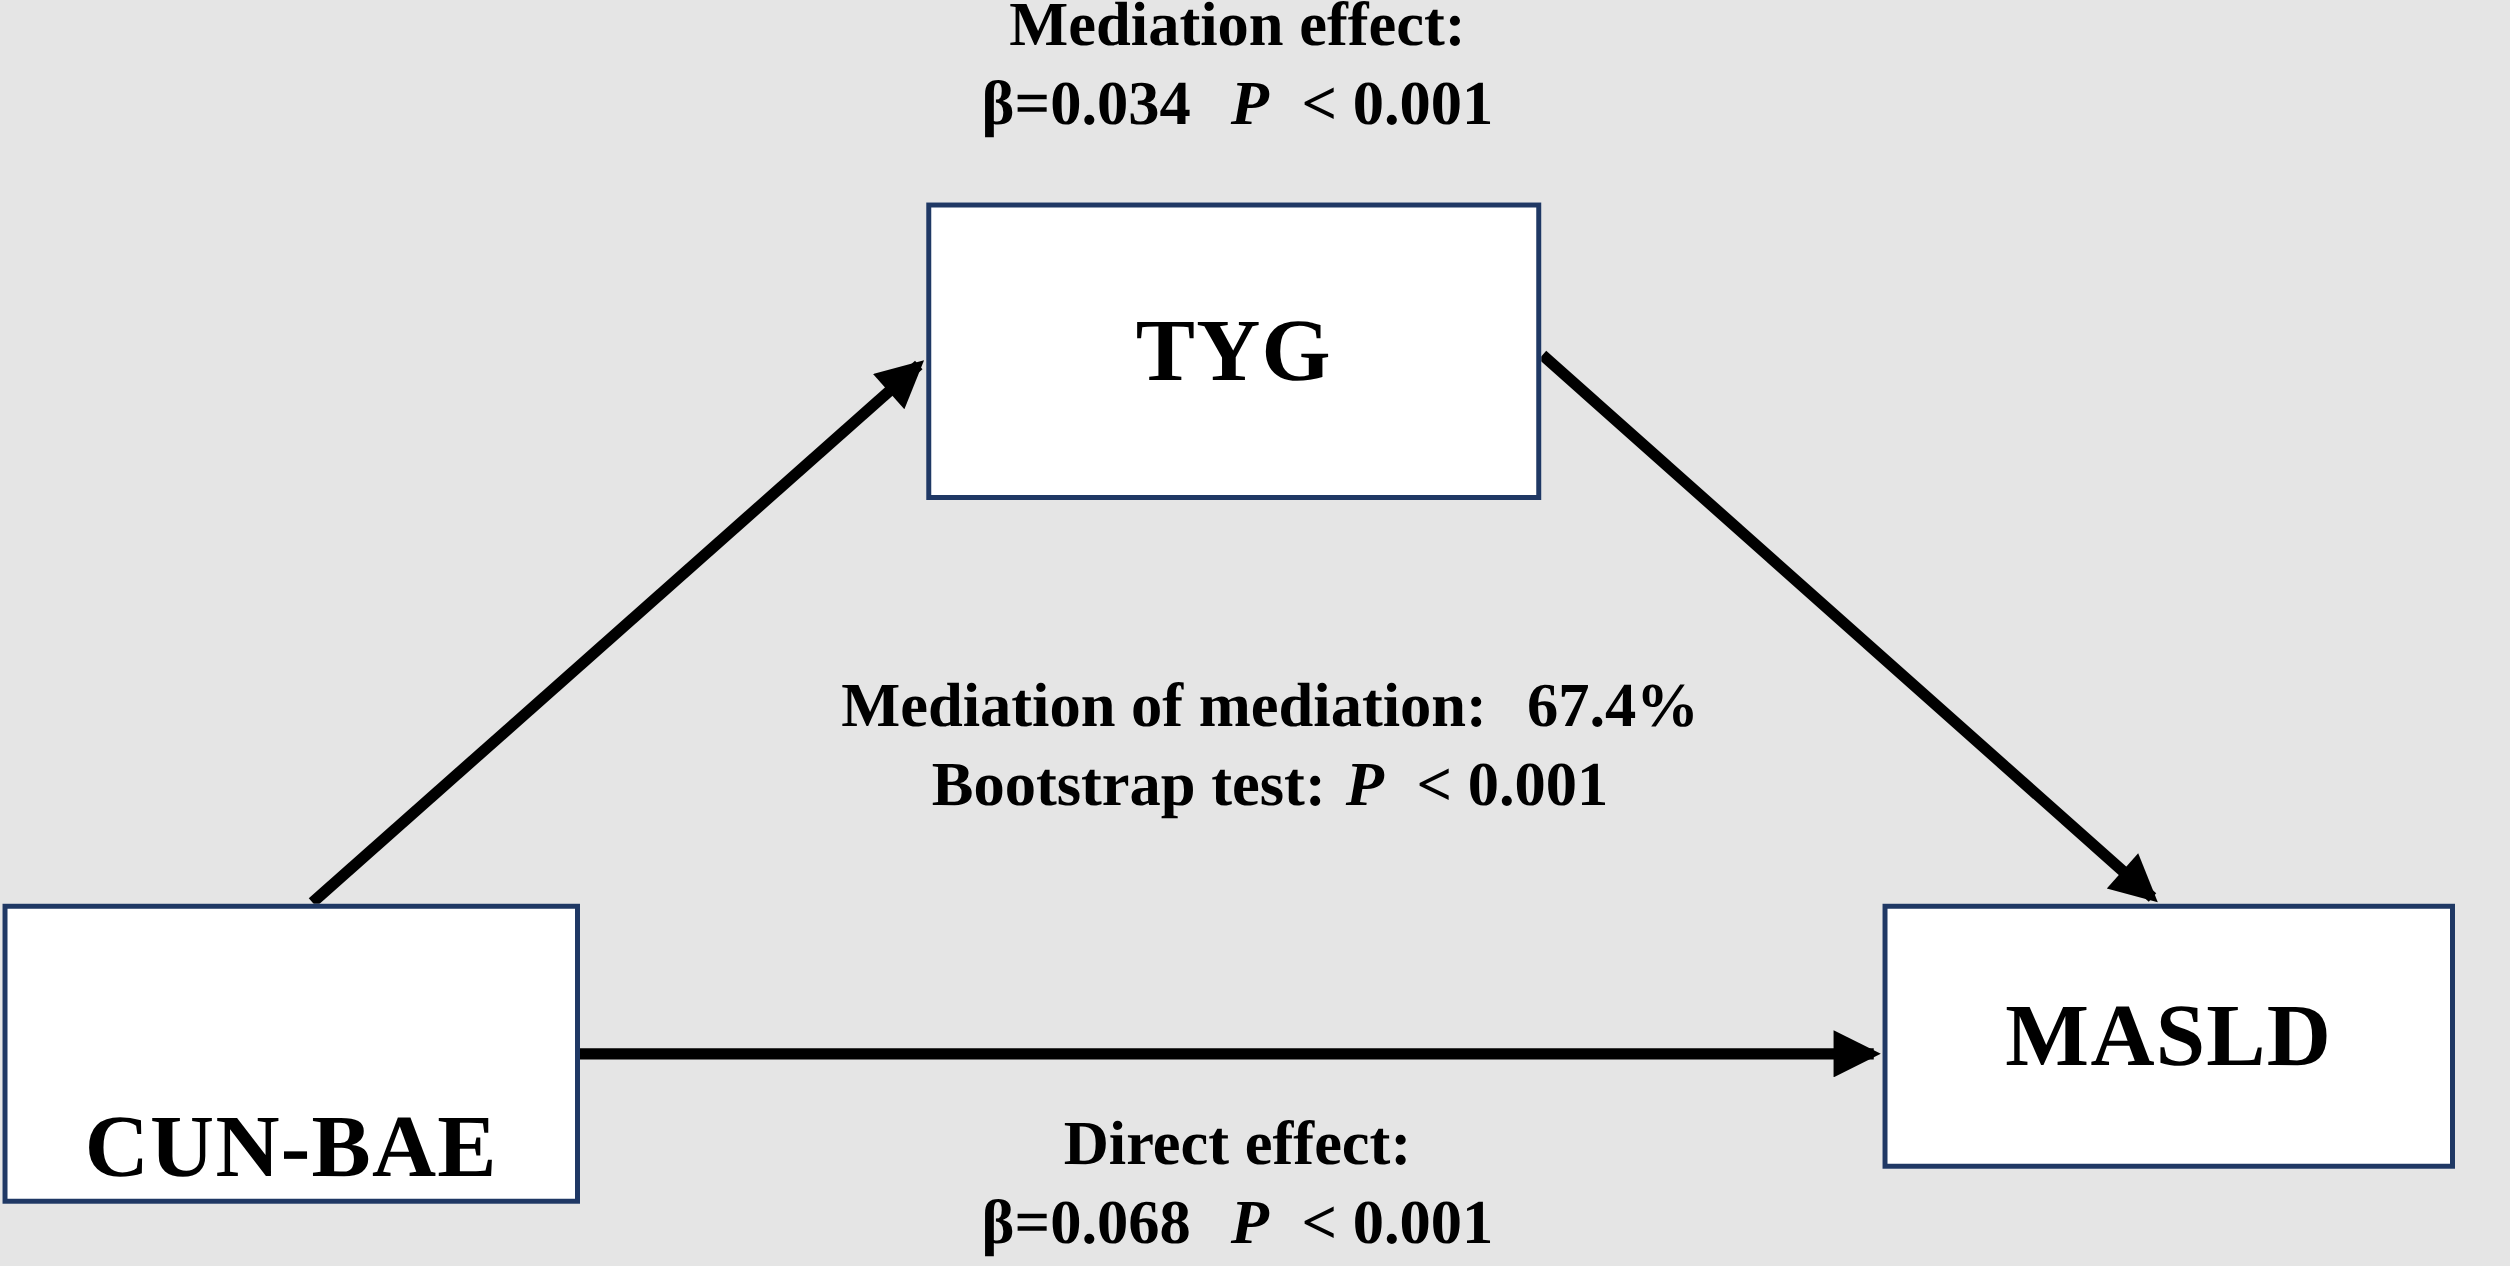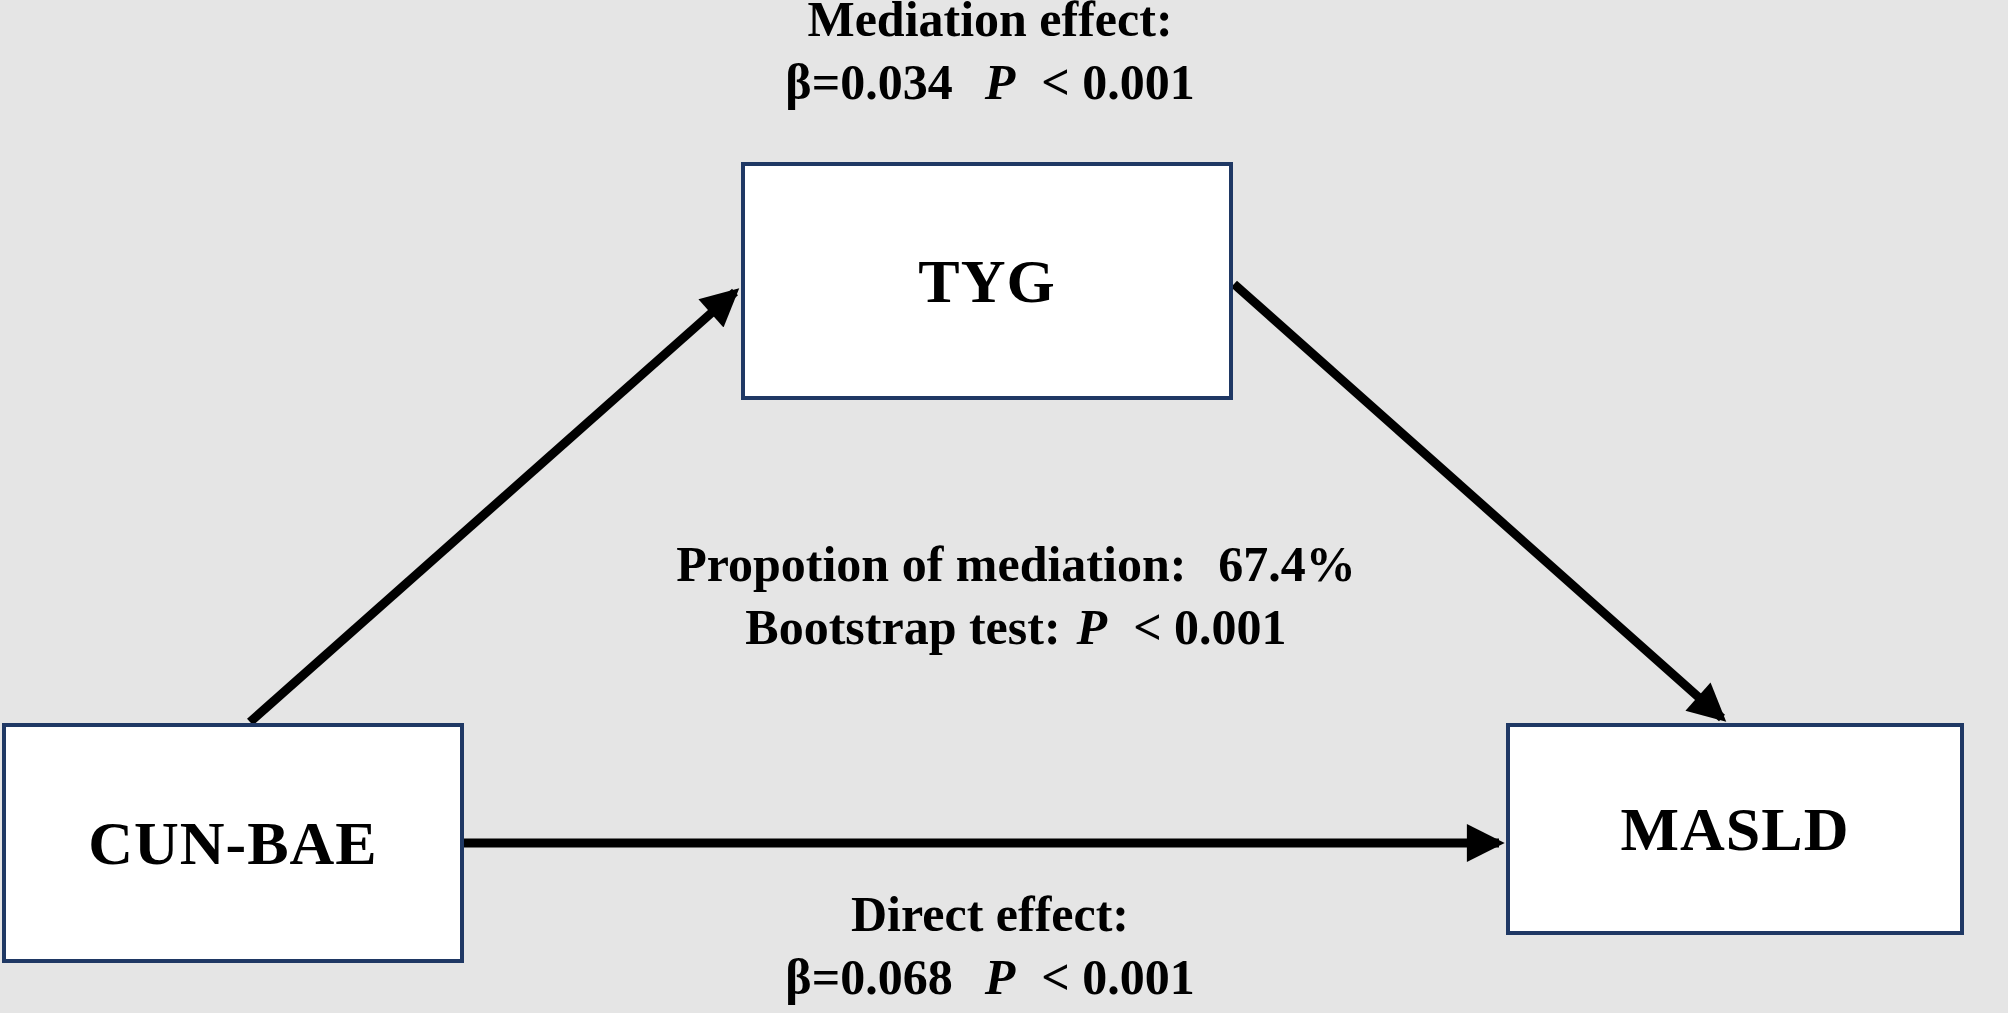--- a/index.html
+++ b/index.html
@@ -19,25 +19,25 @@
   }
   .node {
     position: absolute;
     box-sizing: border-box;
     border: 4px solid #1f3864;
     background: #ffffff;
     display: flex;
     align-items: center;
     justify-content: center;
     font-weight: bold;
-    font-size: 62px;
+    font-size: 71px;
     letter-spacing: 1px;
   }
   .node-mediator { left: 741px; top: 162px;  width: 492px; height: 238px; }
-  .node-exposure { left: 2px;   top: 723px;  width: 462px; height: 240px; }
+  .node-exposure { left: 2px;   top: 723px;  width: 462px; height: 240px; align-items: flex-end; }
   .node-outcome  { left: 1506px;top: 723px;  width: 458px; height: 212px; }
 
   .annotation {
     position: absolute;
     width: 730px;
     text-align: center;
     font-weight: bold;
     font-size: 50px;
     line-height: 63px;
     white-space: nowrap;
@@ -71,21 +71,21 @@
     <div>
       <span>Mediation effect:</span>
     </div>
     <div>
       <span>β=0.034</span><span class="p-italic gap-lg">P</span><span class="gap-sm">&lt; 0.001</span>
     </div>
   </div>
 
   <div class="annotation annot-mid">
     <div>
-      <span>Propotion of mediation:</span><span class="gap-lg">67.4%</span>
+      <span>Mediation of mediation:</span><span class="gap-lg">67.4%</span>
     </div>
     <div>
       <span>Bootstrap test:</span><span class="p-italic gap-md">P</span><span class="gap-sm">&lt; 0.001</span>
     </div>
   </div>
 
   <div class="annotation annot-bottom">
     <div>
       <span>Direct effect:</span>
     </div>

